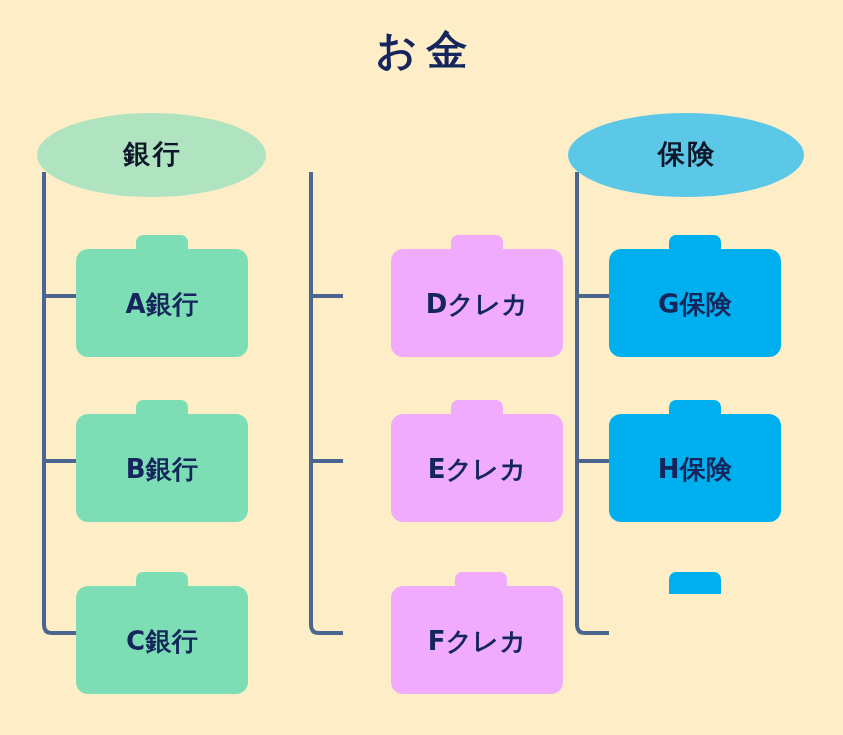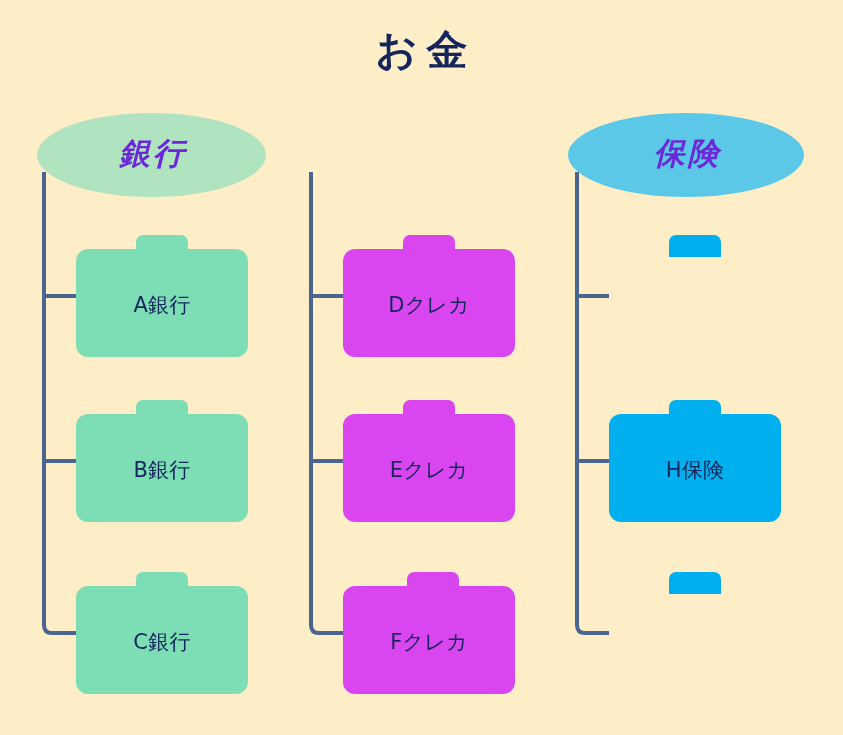--- a/index.html
+++ b/index.html
@@ -47,28 +47,27 @@
   
   .group-ellipse {
     position: absolute;
     display: flex;
     align-items: center;
     justify-content: center;
     border-radius: 50%;
     box-sizing: border-box;
   }
   .group-ellipse .group-label {
-    font-size: 31px;
+    font-size: 27px;
     font-weight: 700;
-    color: #6d28d9;
+    color: #0f172a;
     letter-spacing: 0.10em;
     text-indent: 0.10em;
     white-space: nowrap;
     margin-top: -2px;
-    font-style: italic;
   }
 
   
   .node {
     position: absolute;
     width: 172px;
     height: 122px;
   }
   .node .node-tab {
     position: absolute;
@@ -84,31 +83,31 @@
     left: 0;
     top: 14px;
     width: 172px;
     height: 108px;
     border-radius: 12px;
     display: flex;
     align-items: center;
     justify-content: center;
   }
   .node .node-label {
-    font-size: 21px;
-    font-weight: 400;
+    font-size: 26px;
+    font-weight: 700;
     color: #15265c;
     white-space: nowrap;
     letter-spacing: 0.01em;
     margin-top: 3px;
   }
 
   
   .c-bank   .node-tab, .c-bank   .node-body { background: #7ddeb5; }
-  .c-credit .node-tab, .c-credit .node-body { background: #d946ef; }
+  .c-credit .node-tab, .c-credit .node-body { background: #f0abfc; margin-left: 48px; }
   .c-ins    .node-tab, .c-ins    .node-body { background: #00b0ee; }
 </style>
 </head>
 <body>
 
 <div id="canvas">
 
   <div id="page-title">お金</div>
 
   <svg id="connectors" viewBox="0 0 843 735" width="843" height="735" aria-hidden="true">
@@ -178,20 +177,23 @@
       <span class="node-label">Fクレカ</span>
     </div>
   </div>
 
   <div class="group-ellipse" style="left:568px; top:113px; width:236px; height:84px; background:#5bc8e8;">
     <span class="group-label">保険</span>
   </div>
 
   <div class="node c-ins" style="left:609px; top:235px;">
     <div class="node-tab"></div>
+    <div class="node-body">
+      <span class="node-label">G保険</span>
+    </div>
   </div>
 
   <div class="node c-ins" style="left:609px; top:400px;">
     <div class="node-tab"></div>
     <div class="node-body">
       <span class="node-label">H保険</span>
     </div>
   </div>
 
   <div class="node c-ins" style="left:609px; top:572px;">

